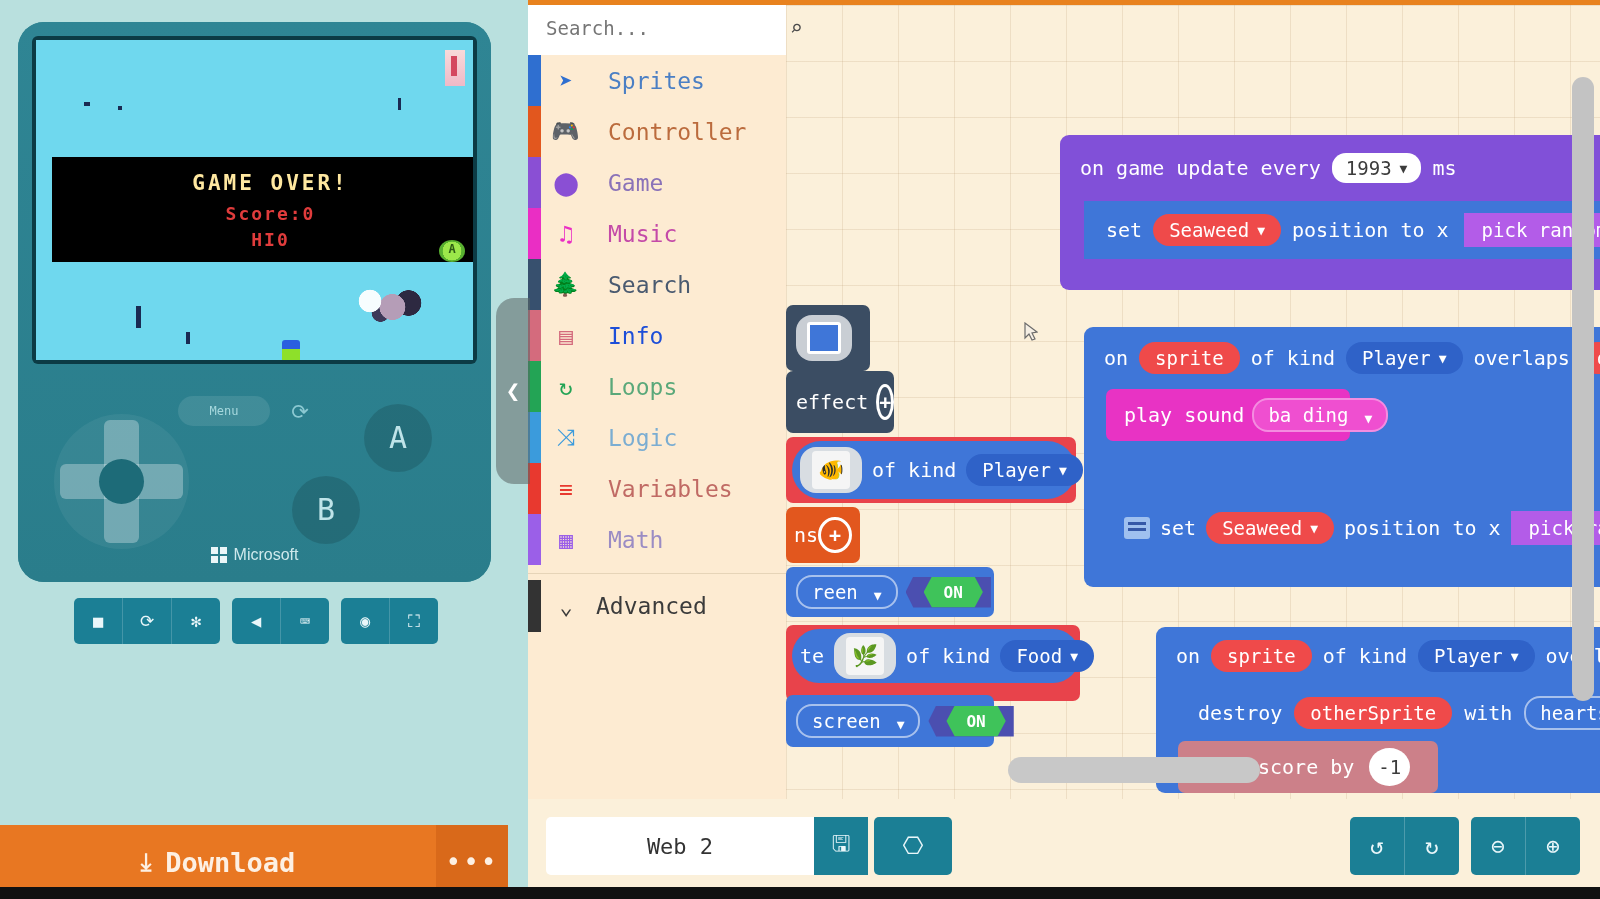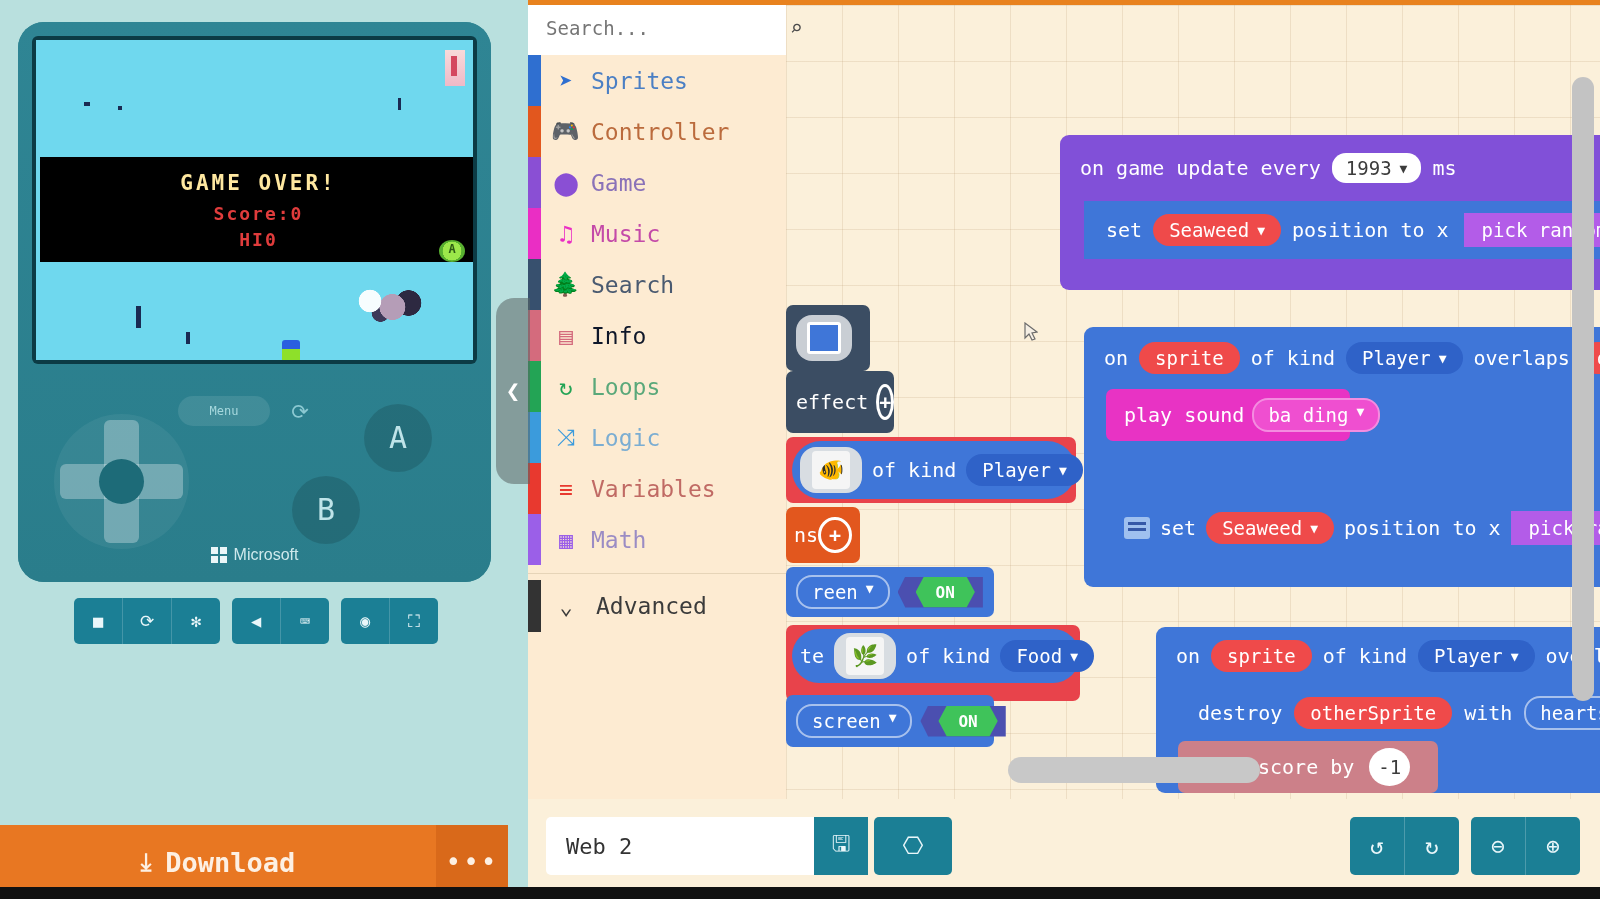--- a/index.html
+++ b/index.html
@@ -14,21 +14,21 @@
 
   
   #sim-panel{position:absolute;left:0;top:0;width:528px;height:899px;background:#b9e0de;}
   #sim-frame{position:absolute;left:18px;top:22px;width:473px;height:560px;background:#2b7f8c;border-radius:26px;}
   #sim-frame .bezel{position:absolute;left:0;top:0;width:473px;height:560px;border-radius:26px;
      background:linear-gradient(#2f8594,#2a7d8b);}
   #screen-wrap{position:absolute;left:14px;top:14px;width:445px;height:328px;background:#0c3b45;border-radius:6px;padding:0;}
   #screen{position:absolute;left:4px;top:4px;width:437px;height:320px;background:#6fd8ee;overflow:hidden;}
   .sky{position:absolute;left:0;top:0;width:437px;height:113px;background:#6fd8ee;}
   .sea{position:absolute;left:0;bottom:0;width:437px;height:93px;background:#6fd8ee;}
-  .blackband{position:absolute;left:4px;top:117px;width:437px;height:105px;background:#000;}
+  .blackband{position:absolute;left:16px;top:117px;width:437px;height:105px;background:#000;}
   .gameover{position:absolute;left:0;top:14px;width:437px;text-align:center;color:#ffe8a0;
      font-family:"DejaVu Sans Mono",monospace;font-size:21px;letter-spacing:3px;font-weight:bold;}
   .scoretxt{position:absolute;left:0;top:46px;width:437px;text-align:center;color:#e03c3c;
      font-family:"DejaVu Sans Mono",monospace;font-size:18px;letter-spacing:2px;font-weight:bold;}
   .hitxt{position:absolute;left:0;top:72px;width:437px;text-align:center;color:#e03c3c;
      font-family:"DejaVu Sans Mono",monospace;font-size:18px;letter-spacing:2px;font-weight:bold;}
   .px{position:absolute;background:#1a2a52;}
   .fish-ghost{position:absolute;left:320px;top:245px;width:70px;height:40px;
      background:
        radial-gradient(circle at 20% 40%, #ffffff 0 18%, transparent 19%),
@@ -81,21 +81,21 @@
 
   
   #toolbox{position:absolute;left:528px;top:0;width:258px;height:899px;background:#fdebd2;z-index:20;}
   #search-row{position:absolute;left:0;top:0;width:258px;height:55px;background:#fff;display:flex;align-items:center;padding:0 16px;box-sizing:border-box;}
   #search-input{flex:1;border:none;outline:none;font-family:"DejaVu Sans Mono",monospace;font-size:19px;color:#5d5d5d;background:transparent;}
   #search-icon{font-size:21px;color:#4a4a4a;}
   #cat-list{position:absolute;left:0;top:55px;width:258px;}
   .cat{position:relative;height:51px;display:flex;align-items:center;padding-left:18px;box-sizing:border-box;}
   .cat .stripe{position:absolute;left:0;top:0;width:13px;height:51px;}
   .cat .cicon{width:40px;font-size:23px;display:flex;align-items:center;justify-content:center;}
-  .cat .clabel{font-size:23px;font-family:"DejaVu Sans Mono",monospace;margin-left:5px;}
+  .cat .clabel{font-size:23px;font-family:"DejaVu Sans Mono",monospace;margin-left:22px;}
   #advanced-sep{position:absolute;left:0;top:573px;width:258px;height:1px;background:#e6d4b8;}
   #advanced{position:absolute;left:0;top:580px;width:258px;height:52px;display:flex;align-items:center;padding-left:18px;box-sizing:border-box;}
   #advanced .stripe{position:absolute;left:0;top:0;width:13px;height:52px;background:#333;}
   #advanced .cicon{width:40px;font-size:22px;display:flex;align-items:center;justify-content:center;color:#3b3b3b;}
   #advanced .clabel{font-size:23px;margin-left:10px;color:#3b3b3b;}
   #collapse-handle{position:absolute;left:-32px;top:298px;width:34px;height:186px;background:rgba(90,100,100,.55);
      border-radius:18px 0 0 18px;display:flex;align-items:center;justify-content:center;color:#fff;font-size:24px;z-index:25;}
 
   
   #workspace{position:absolute;left:786px;top:5px;width:814px;height:894px;overflow:hidden;
@@ -108,39 +108,39 @@
 
   
   .blk{position:absolute;border-radius:7px;font-family:"DejaVu Sans Mono",monospace;color:#fff;}
   .hat{border-radius:9px;}
   .row{display:flex;align-items:center;gap:11px;height:100%;padding:0 16px;box-sizing:border-box;white-space:nowrap;}
   .lbl{font-size:20px;color:#fff;}
   .field-white{background:#fff;color:#3c3c3c;border-radius:14px;padding:4px 14px;font-size:19px;display:flex;align-items:center;gap:8px;}
   .field-red{background:#ef4a4a;border-radius:16px;padding:5px 16px;font-size:19px;display:flex;align-items:center;gap:8px;}
   .field-dark{background:#2f62c8;border-radius:16px;padding:5px 16px;font-size:19px;display:flex;align-items:center;gap:8px;}
   .field-purple{background:#b35ce8;border-radius:16px;padding:5px 16px;font-size:19px;}
-  .field-outline{border:2px solid rgba(255,255,255,.55);border-radius:16px;padding:4px 14px;font-size:19px;display:flex;align-items:flex-start;gap:8px;}
+  .field-outline{border:2px solid rgba(255,255,255,.55);border-radius:16px;padding:4px 14px;font-size:19px;display:flex;align-items:flex-end;gap:16px;}
   .caret{font-size:13px;}
   .circ-white{background:#fff;color:#3c3c3c;border-radius:50%;min-width:38px;height:38px;display:flex;align-items:center;justify-content:center;font-size:19px;padding:0 9px;box-sizing:border-box;}
   .plusic{width:30px;height:30px;border-radius:50%;border:3px solid #fff;display:flex;align-items:center;justify-content:center;font-size:20px;font-weight:bold;}
   .hexgreen{background:#3fc35a;clip-path:polygon(14% 0,86% 0,100% 50%,86% 100%,14% 100%,0 50%);
      padding:6px 20px;font-size:16px;color:#fff;font-weight:bold;}
   .hexwrap{background:#4b4fb0;clip-path:polygon(9% 0,100% 0,100% 100%,9% 100%,0 50%);padding:6px 8px 6px 18px;}
   .sprite-thumb{background:#d8dde2;border-radius:16px;padding:4px 12px;display:flex;align-items:center;}
   .sprite-thumb .sq{width:38px;height:38px;background:#f5f5f5;border-radius:4px;display:flex;align-items:center;justify-content:center;font-size:21px;}
   .cmt-ic{width:26px;height:22px;background:#9fc0ef;border-radius:3px;position:relative;}
   .cmt-ic:after{content:"";position:absolute;left:4px;top:5px;width:18px;height:3px;background:#3558a8;box-shadow:0 6px 0 #3558a8;}
 
   #vscroll{position:absolute;right:6px;top:72px;width:22px;height:624px;background:#c3c3c3;border-radius:11px;z-index:30;}
   #hscroll{position:absolute;left:222px;bottom:116px;width:252px;height:26px;background:#c8c8c8;border-radius:13px;z-index:30;}
 
   #ws-bottom{position:absolute;left:528px;bottom:0;width:1072px;height:100px;background:#fbf0da;z-index:35;}
   #proj-row{position:absolute;left:18px;top:18px;display:flex;align-items:center;}
   #proj-name{width:268px;height:58px;background:#fff;border:none;outline:none;border-radius:5px 0 0 5px;
-     font-family:"DejaVu Sans Mono",monospace;font-size:22px;color:#333;padding:0 20px;box-sizing:border-box;}
+     font-family:"DejaVu Sans Mono",monospace;font-size:22px;color:#333;padding:0 20px;box-sizing:border-box;text-align:center;}
   #save-btn{width:54px;height:58px;background:#1b7f95;color:#eaf7fa;display:flex;align-items:center;justify-content:center;font-size:22px;}
   #github-btn{width:78px;height:58px;background:#1b7f95;color:#eaf7fa;display:flex;align-items:center;justify-content:center;font-size:24px;margin-left:6px;border-radius:5px;}
   #ws-controls{position:absolute;right:20px;top:18px;display:flex;gap:12px;}
   .ctl-group{display:flex;border-radius:5px;overflow:hidden;}
   .ctl-btn{width:54px;height:58px;background:#1b7f95;color:#eaf7fa;display:flex;align-items:center;justify-content:center;font-size:23px;border-right:1px solid rgba(255,255,255,.22);}
   .ctl-btn:last-child{border-right:none;}
   #bottom-black{position:absolute;left:0;bottom:0;width:1600px;height:12px;background:#111;z-index:50;}
 </style>
 </head>
 <body>
@@ -242,21 +242,21 @@
         <div class="clabel" style="color: rgb(196, 74, 168);">Music</div>
       </div>
       <div class="cat">
         <div class="stripe" style="background: rgb(55, 80, 110);"></div>
         <div class="cicon" style="color: rgb(55, 80, 110);">🌲</div>
         <div class="clabel" style="color: rgb(74, 90, 112);">Search</div>
       </div>
       <div class="cat">
         <div class="stripe" style="background: rgb(212, 107, 125);"></div>
         <div class="cicon" style="color: rgb(212, 107, 125);">▤</div>
-        <div class="clabel" style="color: #0f172a;">Info</div>
+        <div class="clabel" style="color: #1d4ed8;">Info</div>
       </div>
       <div class="cat">
         <div class="stripe" style="background: rgb(35, 164, 85);"></div>
         <div class="cicon" style="color: rgb(35, 164, 85);">↻</div>
         <div class="clabel" style="color: rgb(90, 168, 122);">Loops</div>
       </div>
       <div class="cat">
         <div class="stripe" style="background: rgb(59, 155, 220);"></div>
         <div class="cicon" style="color: rgb(59, 155, 220);">⤨</div>
         <div class="clabel" style="color: rgb(123, 173, 210);">Logic</div>

